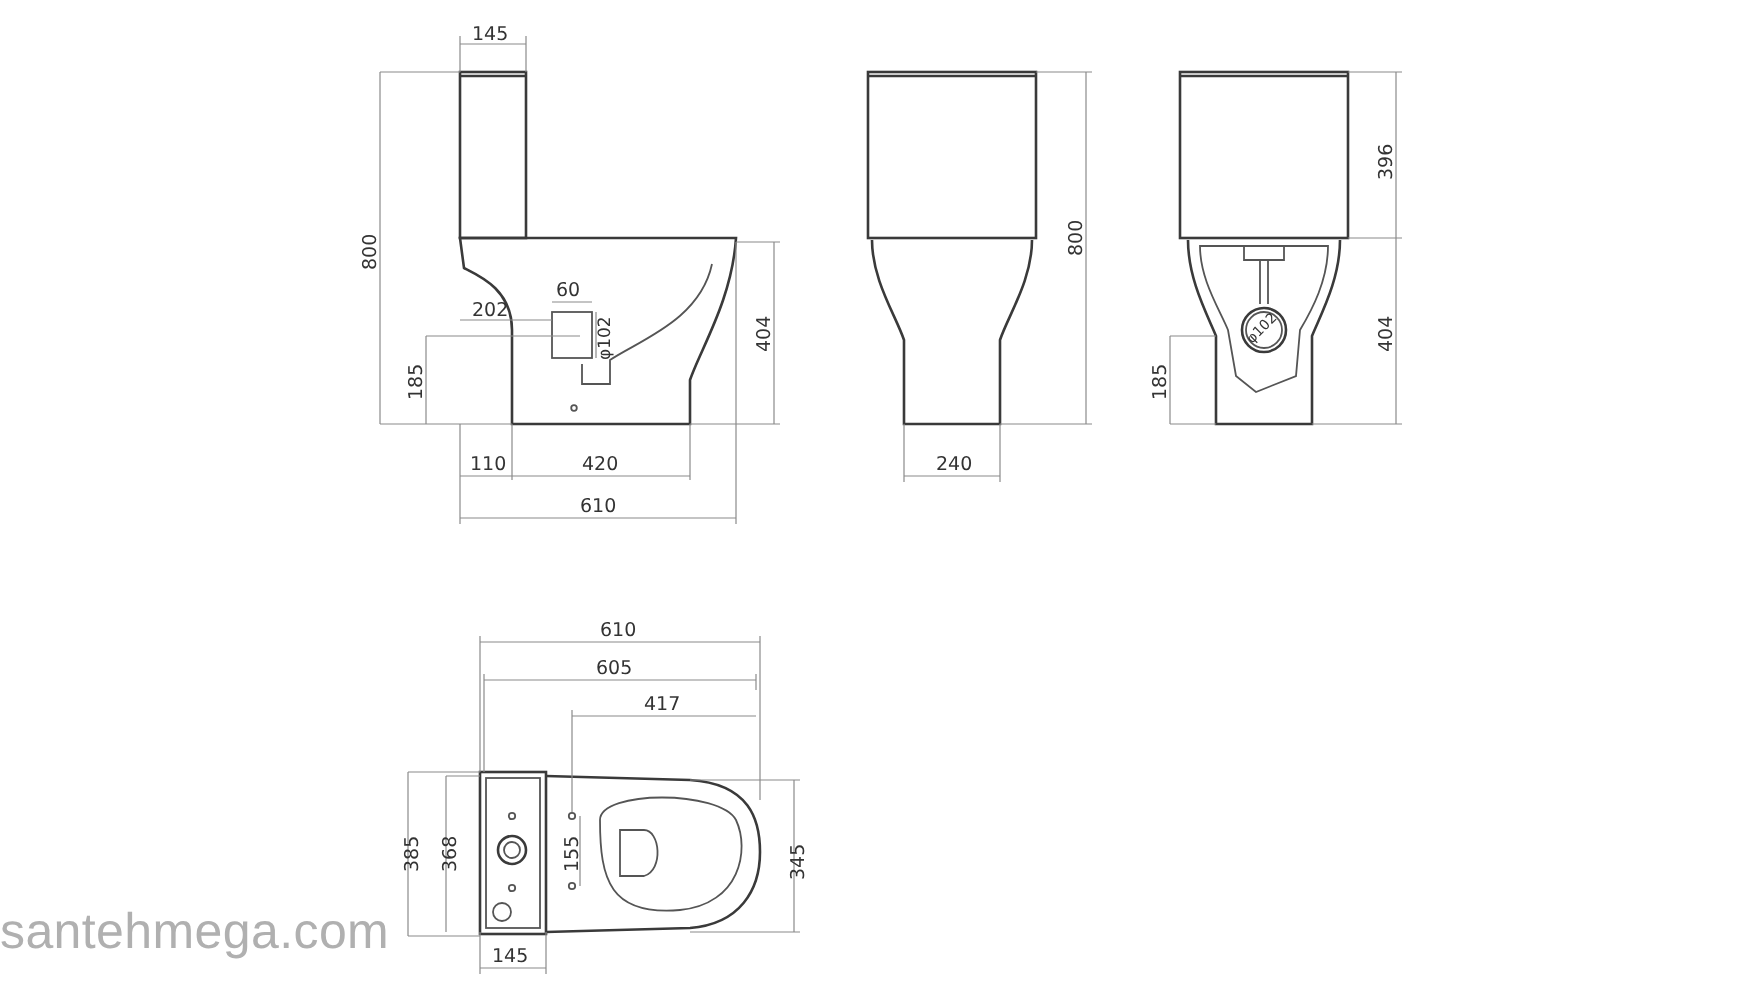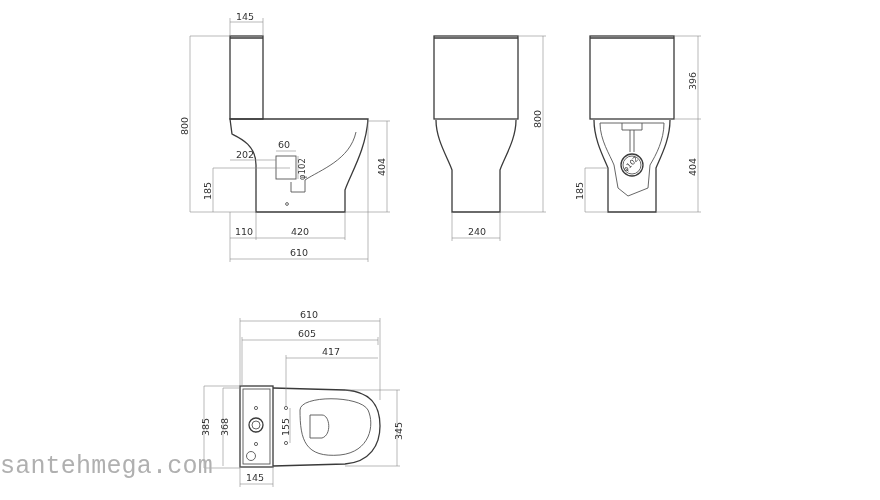--- a/index.html
+++ b/index.html
@@ -2,21 +2,21 @@
 <html><head>
   <meta charset="utf-8">
   <style>
     html, body { margin:0; padding:0; background:#ffffff; }
     body { width:880px; height:500px; position:relative; overflow:hidden; font-family:"DejaVu Sans", sans-serif; }
     svg { position:absolute; left:0; top:0; }
     .ol { fill:none; stroke:#3a3a3a; stroke-width:1.3; }
     .ol2 { fill:none; stroke:#555; stroke-width:0.9; }
     .dim { fill:none; stroke:#8a8a8a; stroke-width:0.6; }
     .lbl { font-family:"DejaVu Sans", sans-serif; font-size:9.5px; fill:#333; }
-    .watermark { position:absolute; left:0; top:452px; font-family:Liberation Mono, monospace; font-size:25px; color:#b0b0b0; letter-spacing:0.2px; }
+    .watermark { position:absolute; left:0; top:452px; font-family:Liberation Sans, sans-serif; font-size:25px; color:#b0b0b0; letter-spacing:0.2px; }
   </style>
 </head>
 <body>
 
 <svg width="880" height="500" viewBox="0 0 880 500">
 
   <g>
 
     <rect class="ol" x="230" y="36" width="33" height="83"></rect>
     <line class="ol" x1="230" y1="38" x2="263" y2="38"></line>

